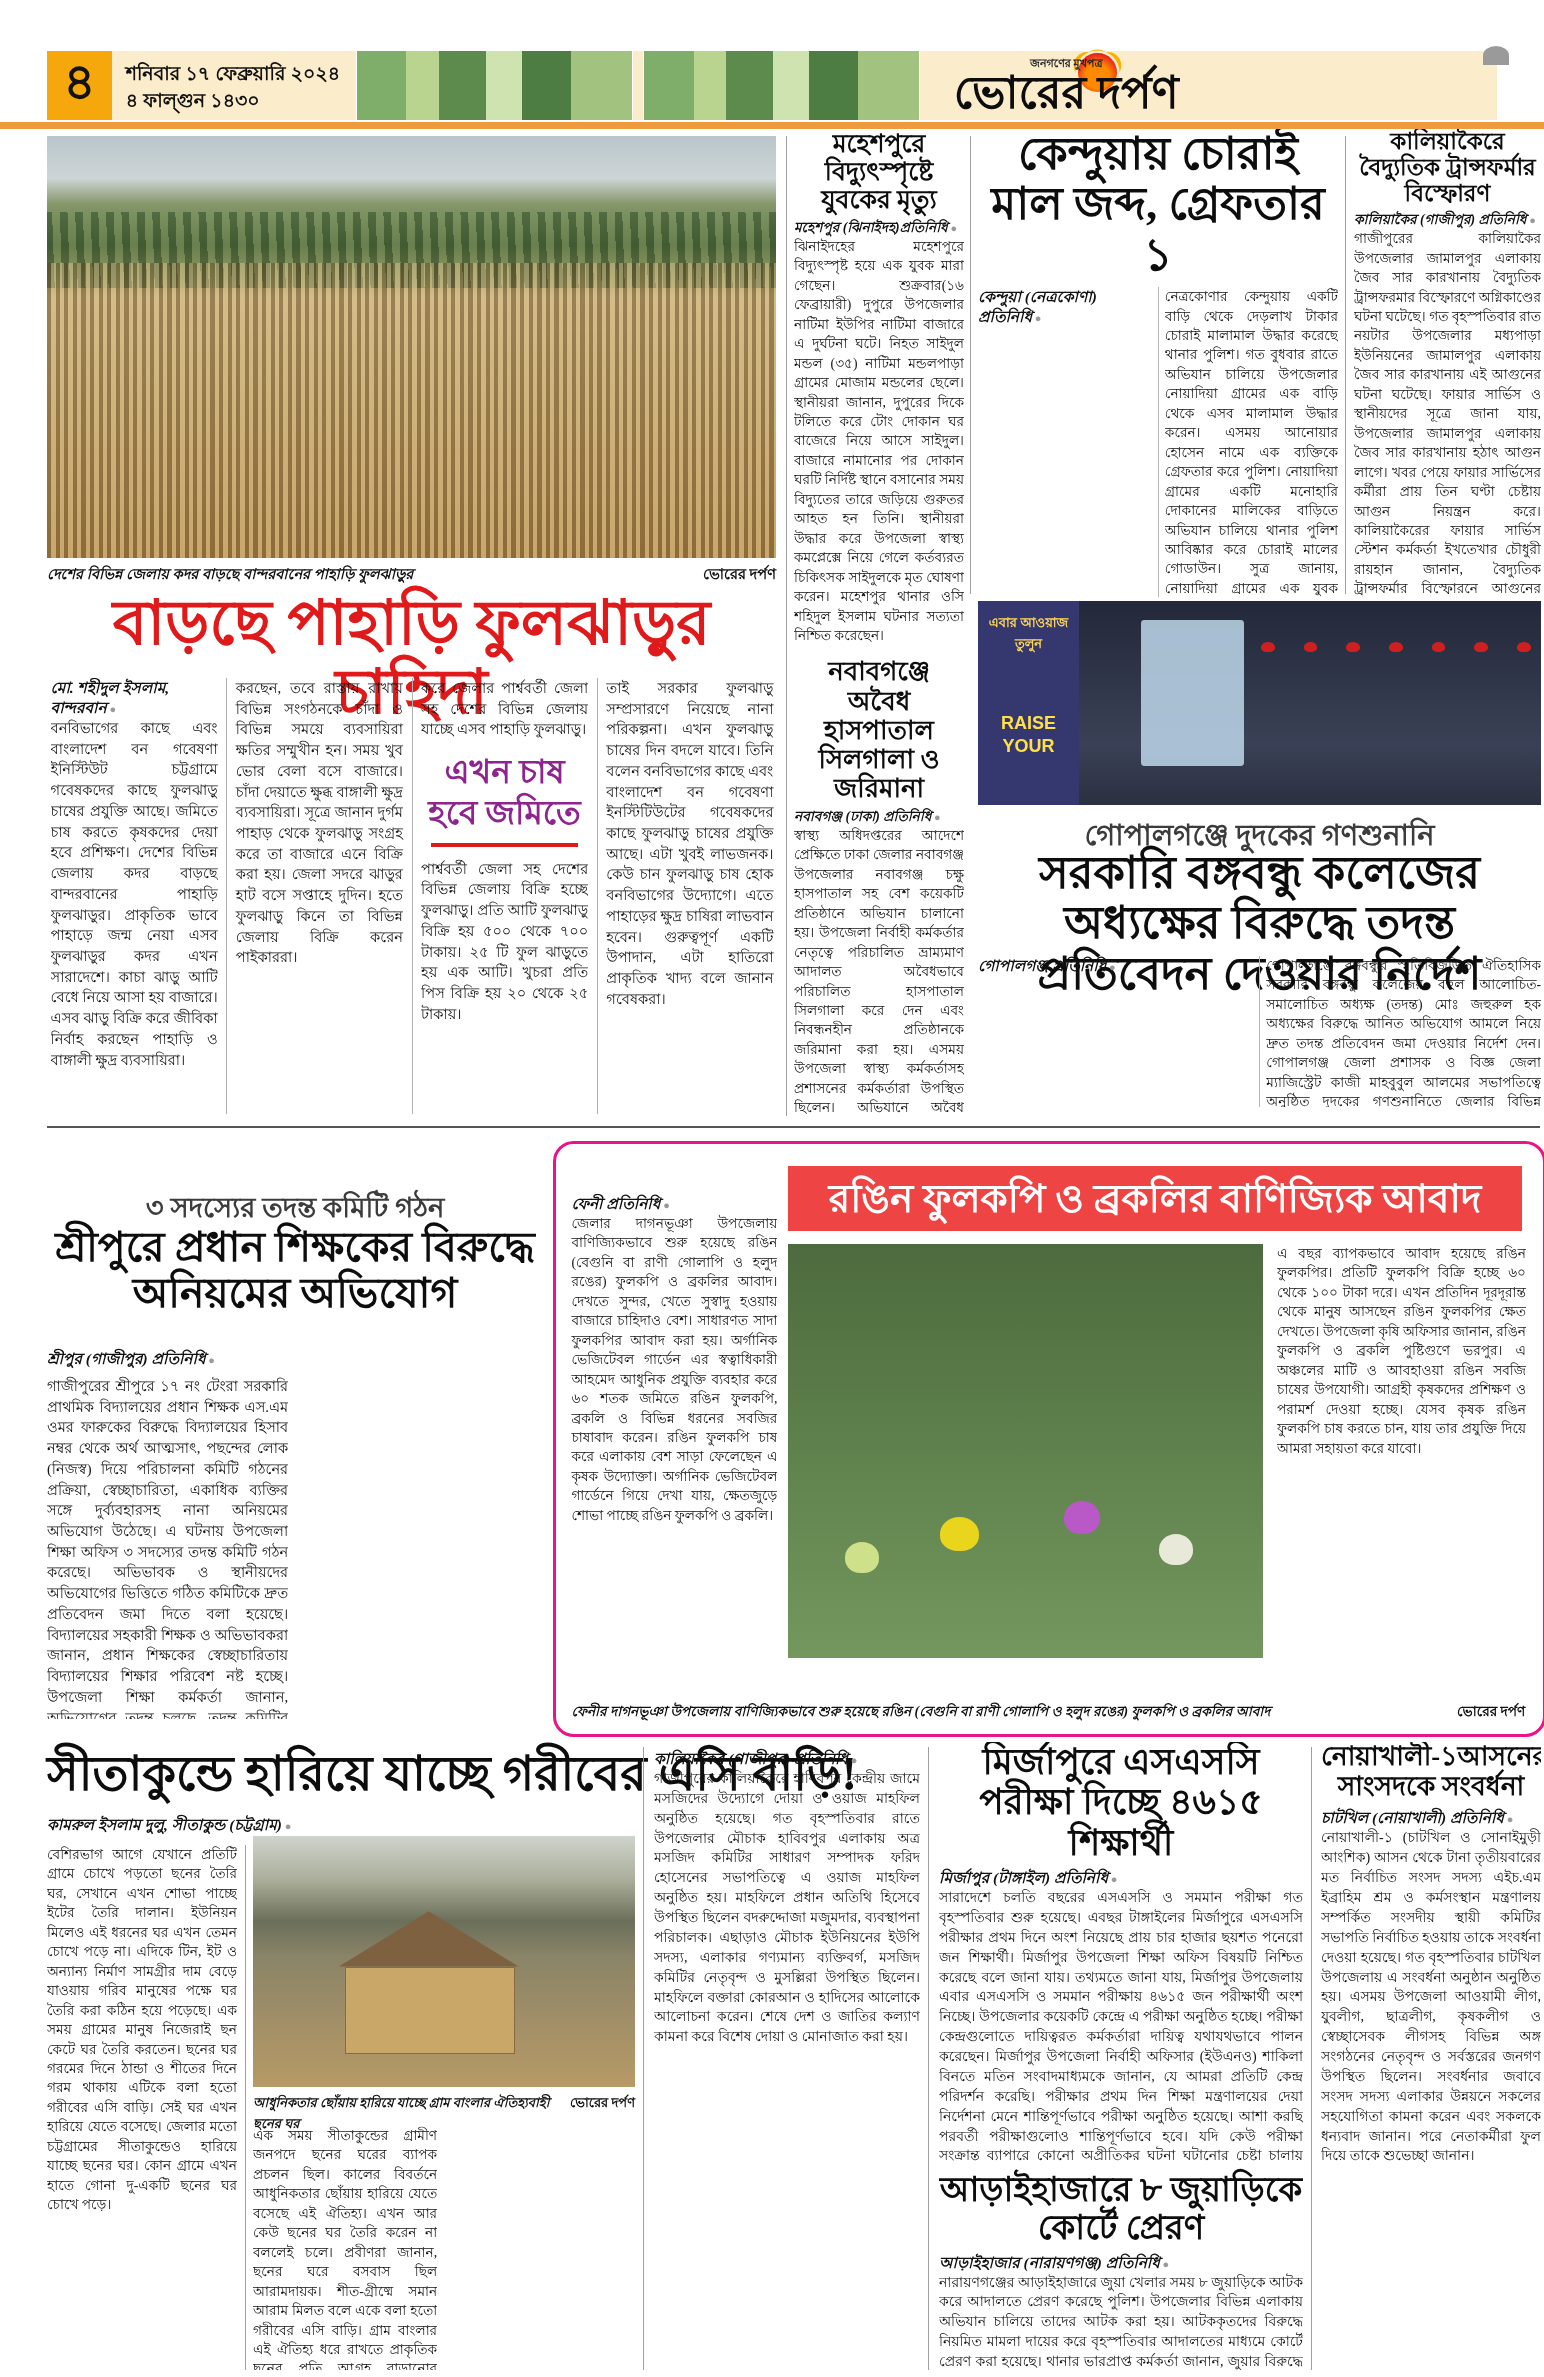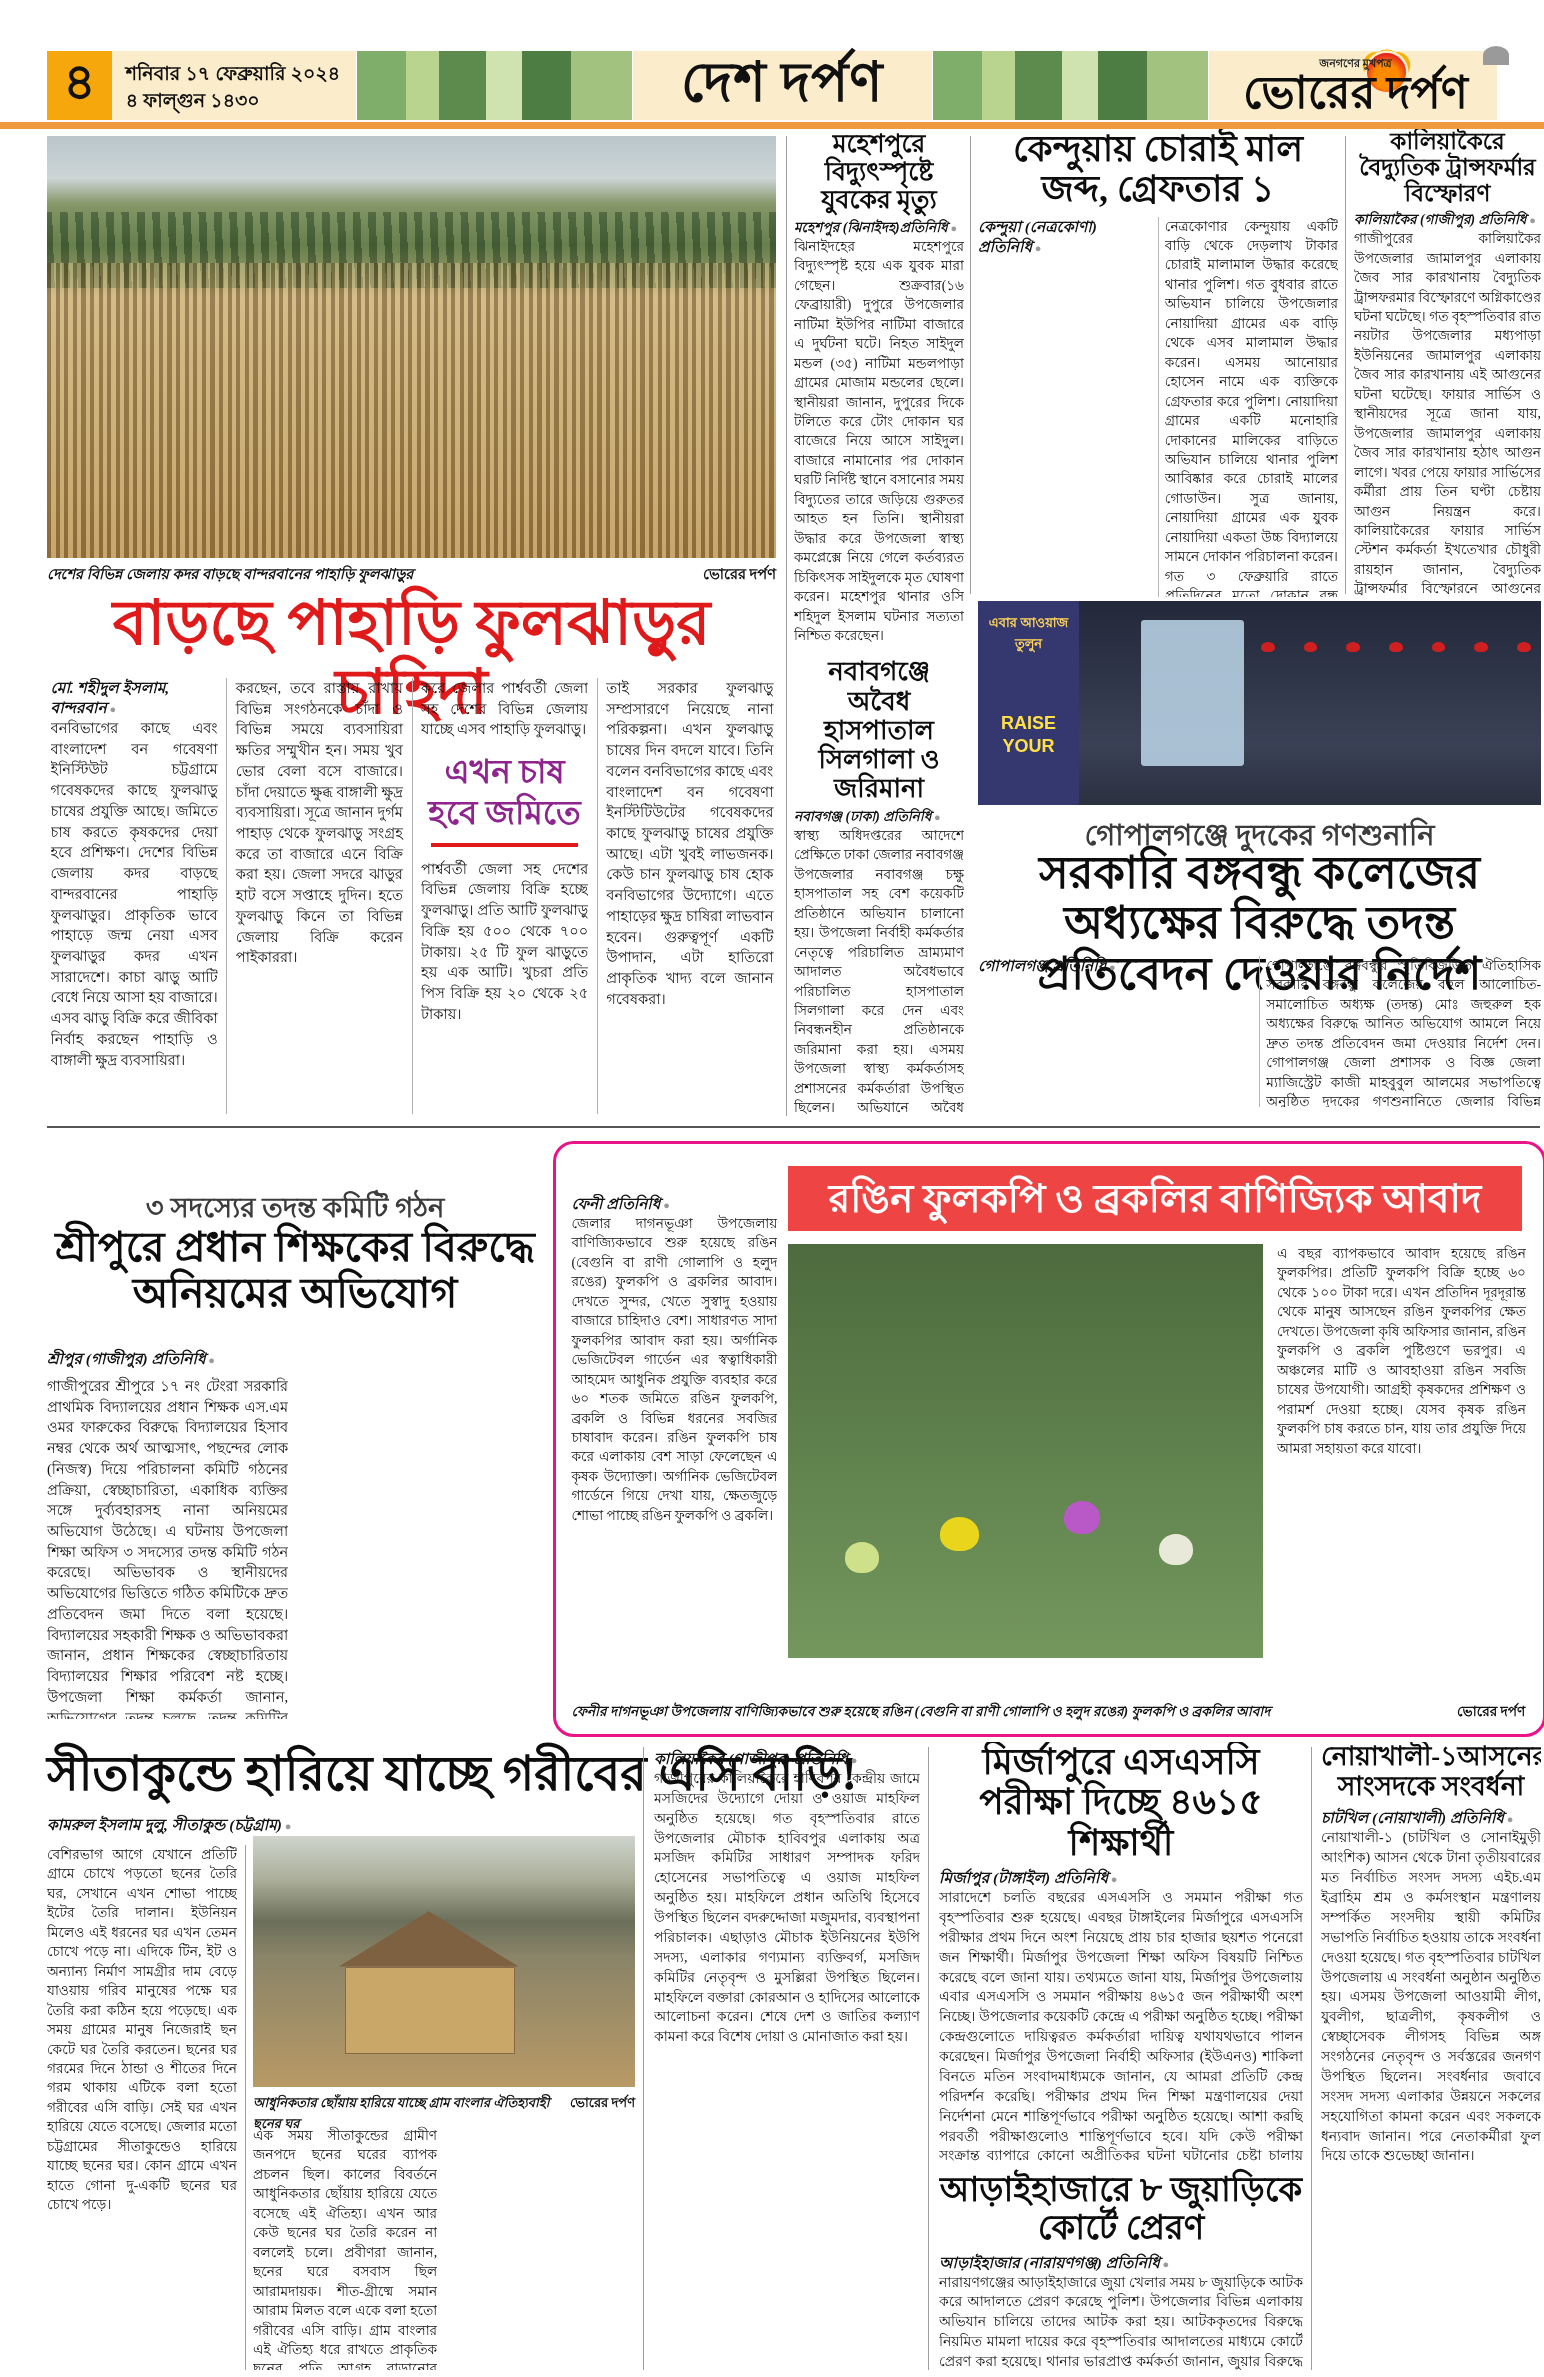--- a/index.html
+++ b/index.html
@@ -70,21 +70,20 @@
 <div class="page">
 
   <div class="hdr">
     <div class="pagenum">৪</div>
     <div class="pin"></div>
     <div class="dateblock">
       <div>শনিবার ১৭ ফেব্রুয়ারি ২০২৪</div>
       <div>৪ ফাল্গুন ১৪৩০</div>
     </div>
     <div class="strip"></div>
-    <div class="sectitle">দেশ দর্পণ</div>
     <div class="strip"></div>
     <div class="masthead">
       <div class="sun"></div>
       <div class="tagline">জনগণের মুখপত্র</div>
       <div class="mastname">ভোরের দর্পণ</div>
     </div>
   </div>
   <div class="orangerule"></div>
 
   <div class="photo ph-brooms abs" style="left:47px;top:136px;width:729px;height:422px;">
@@ -117,21 +116,21 @@
     <div class="hl" style="font-size:25px;">মহেশপুরে বিদ্যুৎস্পৃষ্টে যুবকের মৃত্যু</div>
     <div class="byline" style="font-size:13.7px;margin-top:5.1px;">মহেশপুর (ঝিনাইদহ)প্রতিনিধি</div>
     <div class="body" style="font-size:13.7px;">ঝিনাইদহের মহেশপুরে বিদ্যুৎস্পৃষ্ট হয়ে এক যুবক মারা গেছেন। শুক্রবার(১৬ ফেব্রায়ারী) দুপুরে উপজেলার নাটিমা ইউপির নাটিমা বাজারে এ দুর্ঘটনা ঘটে। নিহত সাইদুল মন্ডল (৩৫) নাটিমা মন্ডলপাড়া গ্রামের মোজাম মন্ডলের ছেলে। স্থানীয়রা জানান, দুপুরের দিকে টলিতে করে টোং দোকান ঘর বাজেরে নিয়ে আসে সাইদুল। বাজারে নামানোর পর দোকান ঘরটি নির্দিষ্ট স্থানে বসানোর সময় বিদ্যুতের তারে জড়িয়ে গুরুতর আহত হন তিনি। স্থানীয়রা উদ্ধার করে উপজেলা স্বাস্থ্য কমপ্লেক্সে নিয়ে গেলে কর্তব্যরত চিকিৎসক সাইদুলকে মৃত ঘোষণা করেন। মহেশপুর থানার ওসি শহিদুল ইসলাম ঘটনার সত্যতা নিশ্চিত করেছেন।</div>
     <div class="hl" style="font-size:26px;margin-top:12px;">নবাবগঞ্জে অবৈধ হাসপাতাল সিলগালা ও জরিমানা</div>
     <div class="byline" style="font-size:13.7px;margin-top:5.1px;">নবাবগঞ্জ (ঢাকা) প্রতিনিধি</div>
     <div class="body" style="font-size:13.7px;">স্বাস্থ্য অধিদপ্তরের আদেশে প্রেক্ষিতে ঢাকা জেলার নবাবগঞ্জ উপজেলার নবাবগঞ্জ চক্ষু হাসপাতাল সহ বেশ কয়েকটি প্রতিষ্ঠানে অভিযান চালানো হয়। উপজেলা নির্বাহী কর্মকর্তার নেতৃত্বে পরিচালিত ভ্রাম্যমাণ আদালত অবৈধভাবে পরিচালিত হাসপাতাল সিলগালা করে দেন এবং নিবন্ধনহীন প্রতিষ্ঠানকে জরিমানা করা হয়। এসময় উপজেলা স্বাস্থ্য কর্মকর্তাসহ প্রশাসনের কর্মকর্তারা উপস্থিত ছিলেন। অভিযানে অবৈধ হাসপাতাল ও ডায়াগনস্টিক সেন্টারের বিরুদ্ধে ব্যবস্থা নেওয়া হয়। এ ধরণের অভিযান অব্যাহত থাকবে।</div>
   </div>
 
   <div class="vr" style="left:970px;top:136px;height:458px;"></div>
   <div class="abs" style="left:978px;top:129px;width:360px;height:468px;overflow:hidden;">
-    <div class="hl" style="font-size:36px;">কেন্দুয়ায় চোরাই মাল জব্দ, গ্রেফতার ১</div>
+    <div class="hl" style="font-size:45px;">কেন্দুয়ায় চোরাই মাল জব্দ, গ্রেফতার ১</div>
     <div class="twocol" style="margin-top:6.9px;height:403px;overflow:hidden;">
       <div class="byline">কেন্দুয়া (নেত্রকোণা) প্রতিনিধি</div>
       <div class="body" style="font-size:13.7px;">নেত্রকোণার কেন্দুয়ায় একটি বাড়ি থেকে দেড়লাখ টাকার চোরাই মালামাল উদ্ধার করেছে থানার পুলিশ। গত বুধবার রাতে অভিযান চালিয়ে উপজেলার নোয়াদিয়া গ্রামের এক বাড়ি থেকে এসব মালামাল উদ্ধার করেন। এসময় আনোয়ার হোসেন নামে এক ব্যক্তিকে গ্রেফতার করে পুলিশ। নোয়াদিয়া গ্রামের একটি মনোহারি দোকানের মালিকের বাড়িতে অভিযান চালিয়ে থানার পুলিশ আবিষ্কার করে চোরাই মালের গোডাউন। সুত্র জানায়, নোয়াদিয়া গ্রামের এক যুবক নোয়াদিয়া একতা উচ্চ বিদ্যালয়ে সামনে দোকান পরিচালনা করেন। গত ৩ ফেব্রুয়ারি রাতে প্রতিদিনের মতো দোকান বন্ধ করে বাড়ি চলে যান। পরদিন সকালে এসে দেখেন দোকানের মালামাল নেই। এঘটনায় বুধবার দুপুরে থানায় লিখিত অভিযোগ করেন ভুক্তভোগী। কেন্দুয়া থানা পুলিশ ওই মামলায় গ্রেফতারকৃতকে আদালতে পাঠিয়েছে। সেই সাথে জিজ্ঞাসাবাদের জন্য রিমান্ড চেয়েছেন তদন্ত কর্মকর্তা। কেন্দুয়া থানার ওসি জানান, অভিযোগ পাওয়ার সাথে সাথে মামলা রুজু করে গ্রেফতার অভিযান চালাই। এসময় তার বাড়ি থেকে মনোহারী দোকানের মালামাল ছাড়াও ২টি অটোরিকশা ও ২ বাইসাইকেলসহ চুরি কাজে ব্যবহৃত বিভিন্ন সরমজামাদি জব্দ করা হয়। এক লাখ ছাপ্পান্ন হাজার টাকা মালামাল তার বাড়ি থেকে উদ্ধার করা হয়েছে। ধৃত আনোয়ার হোসেন (৩২) একজন সংঘবন্ধ চোর চক্রের সক্রিয় সদস্য। তাই তাকে অধিকতর জিজ্ঞাসাবাদের জন্য আদালতে রিমান্ড আবেদন করা হয়েছে বলেও জানান তিনি।</div>
     </div>
   </div>
 
   <div class="vr" style="left:1345px;top:136px;height:458px;"></div>
   <div class="abs" style="left:1354px;top:129px;width:187px;height:468px;overflow:hidden;">
     <div class="hl" style="font-size:23px;">কালিয়াকৈরে বৈদ্যুতিক ট্রান্সফর্মার বিস্ফোরণ</div>
     <div class="byline" style="font-size:13.7px;margin-top:5.1px;">কালিয়াকৈর (গাজীপুর) প্রতিনিধি</div>

